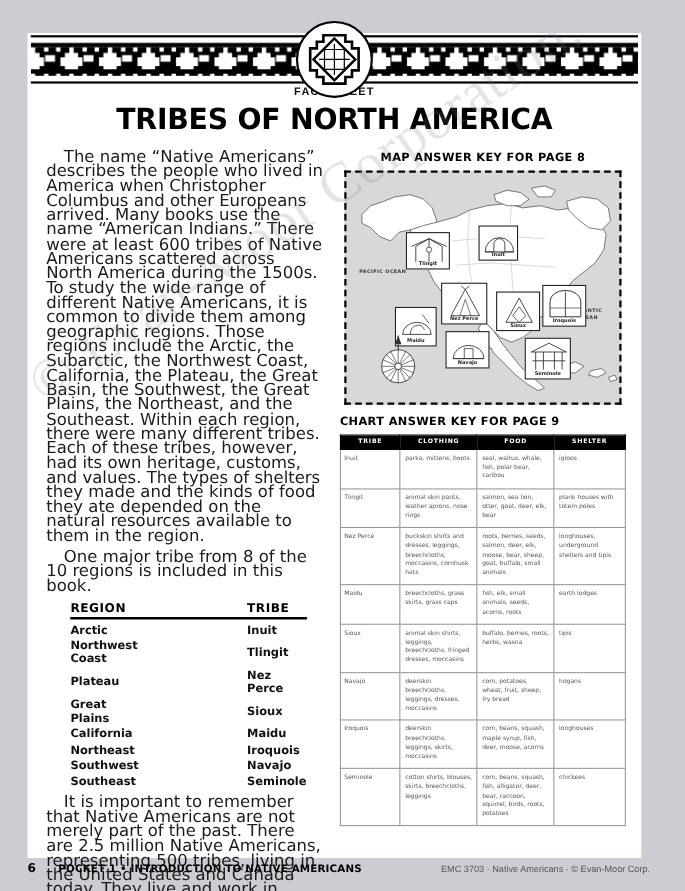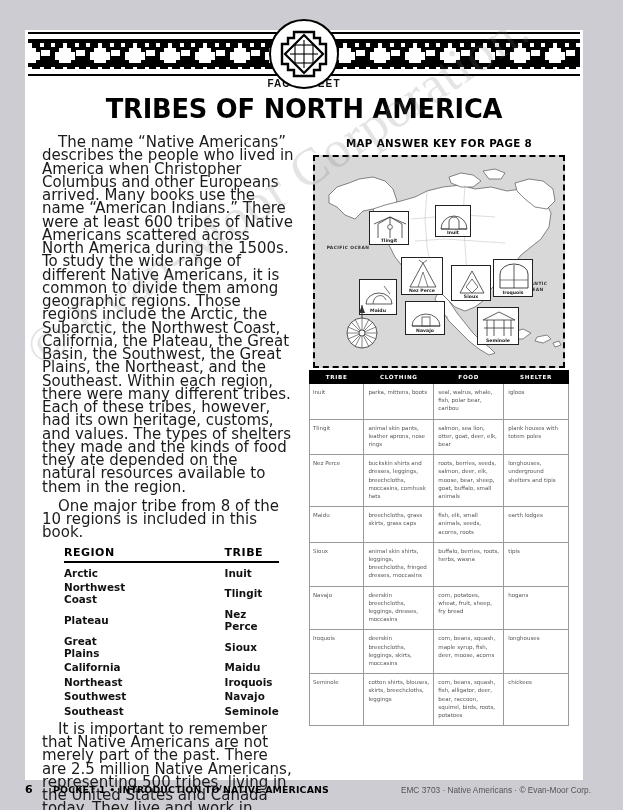--- a/index.html
+++ b/index.html
@@ -485,20 +485,21 @@
             <line x1="36" y1="21" x2="14" y2="43"></line>
             <line x1="18" y1="18" x2="32" y2="46"></line>
             <line x1="32" y1="18" x2="18" y2="46"></line>
             <line x1="11" y1="26" x2="39" y2="38"></line>
             <line x1="39" y1="26" x2="11" y2="38"></line>
           </g>
           <circle cx="25" cy="32" r="3" fill="#fff" stroke="#333" stroke-width="0.8"></circle>
         </svg>
       </div>
 
+      <div class="sec-head left-al" style="margin-top:9px;">CHART ANSWER KEY FOR PAGE 9</div>
 
       <table id="charttable">
         <colgroup>
           <col class="col-tribe">
             <col class="col-cloth">
             <col class="col-food">
             <col class="col-shel">
         </colgroup>
         <thead>
           <tr>

